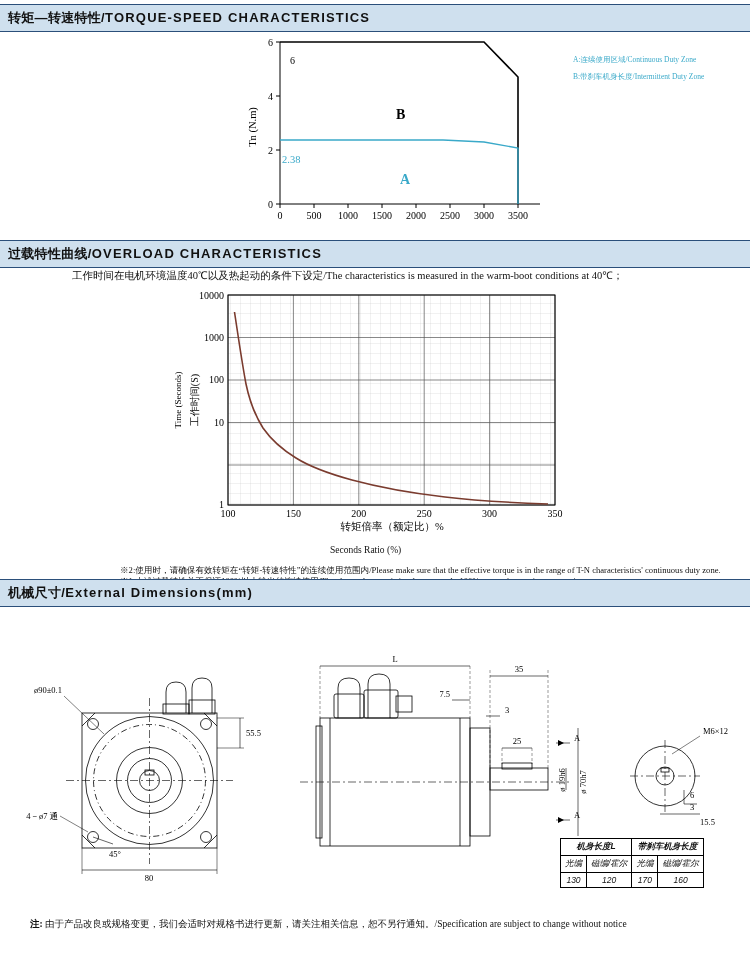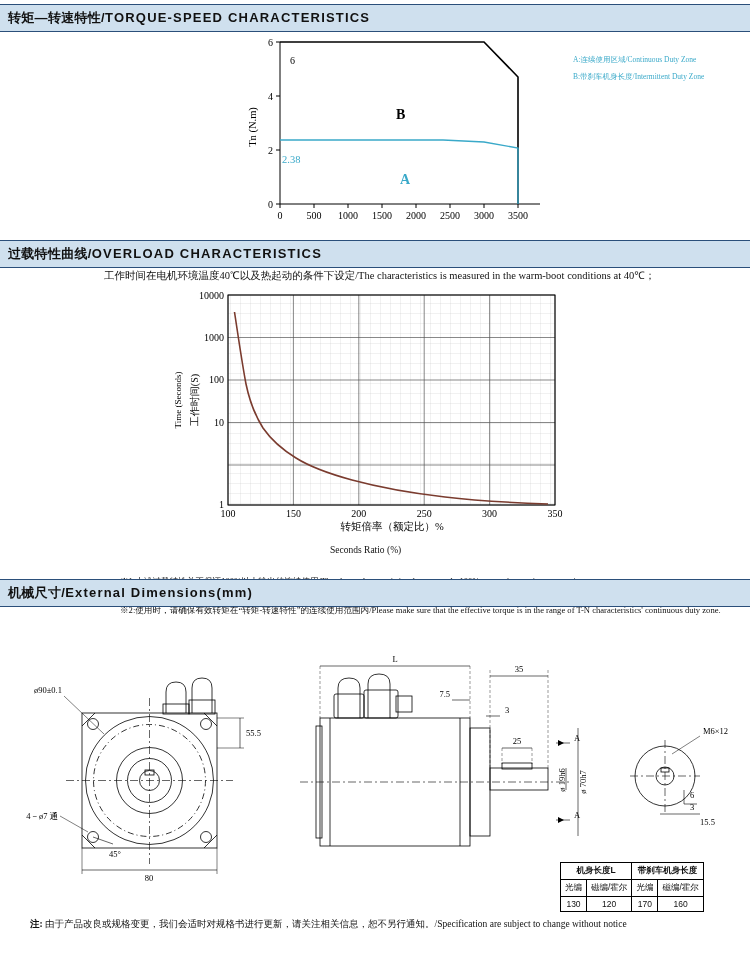--- a/index.html
+++ b/index.html
@@ -20,21 +20,21 @@
   }
   .section-header .en{letter-spacing:1.2px;}
   .band{position:absolute;left:0;width:750px;}
   
   #sec1-head{top:4px;}
   #sec1-body{position:absolute;top:32px;left:0;width:750px;height:190px;}
   .tick{font-family:"Liberation Serif",serif;font-size:10px;}
   .legend-line{font-family:"Liberation Serif",serif;font-size:7.5px;color:#3aa9c9;}
   
   #sec2-head{top:240px;}
-  #sec2-note{position:absolute;top:268px;left:104px;font-size:10.5px;}
+  #sec2-note{position:absolute;top:268px;left:72px;font-size:10.5px;}
   #sec2-chart{position:absolute;top:283px;left:0;width:620px;height:250px;}
   .foot-note{position:absolute;font-size:8.6px;margin-top:33px;}
   
   #sec3-head{top:579px;}
   #dims{position:absolute;top:608px;left:0;width:750px;height:300px;}
   .dim-txt{font-family:"Liberation Serif",serif;font-size:8.5px;}
   table.lentab{
     position:absolute;border-collapse:collapse;font-size:8.5px;
     font-family:"Liberation Sans",sans-serif;text-align:center;
   }
@@ -158,21 +158,21 @@
     <text x="198" y="117" font-size="10" text-anchor="middle" transform="rotate(-90 198 117)">工作时间(S)</text>
     <text x="181" y="117" font-size="9" text-anchor="middle" transform="rotate(-90 181 117)">Time (Seconds)</text>
     <text x="392" y="247" font-size="10.5" text-anchor="middle">转矩倍率（额定比）%</text>
 
     <path d="M 234.5,29 C 238,52 242,80 246,101 C 250,120 256,134 263,145 C 272,158 283,167 296,175 C 312,185 330,191 352,197 C 378,204 410,210 445,214 C 478,218 520,220 548,221" fill="none" stroke="#7a3b2e" stroke-width="1.6"></path>
   </svg>
   <div style="position:absolute;left:330px;top:262px;font-size:9.5px;">Seconds Ratio (%)</div>
 </div>
 
 <div class="foot-note" style="left:120px;top:543px;">※1:上述过载特性并不保证100%以上输出的连续使用/The above characteristics do not supply 100% output for continuous running；</div>
-<div class="foot-note" style="left:120px;top:572px;">※2:使用时，请确保有效转矩在“转矩-转速特性”的连续使用范围内/Please make sure that the effective torque is in the range of T-N characteristics' continuous duty zone.</div>
+<div class="foot-note" style="left:120px;top:532px;">※2:使用时，请确保有效转矩在“转矩-转速特性”的连续使用范围内/Please make sure that the effective torque is in the range of T-N characteristics' continuous duty zone.</div>
 
 <div class="band section-header" id="sec3-head">
   <span>机械尺寸/</span><span class="en">External Dimensions(mm)</span>
 </div>
 
 <div id="dims">
   <svg width="750" height="300" viewBox="0 0 750 300">
     <g stroke="#000" fill="none" stroke-width="0.8">
 
       <rect x="82" y="105" width="135" height="135"></rect>
@@ -288,21 +288,21 @@
     <text class="dim-txt" x="565" y="172" font-size="8" text-anchor="middle" transform="rotate(-90 565 172)">ø 19h6</text>
     <text class="dim-txt" x="586" y="174" font-size="8" text-anchor="middle" transform="rotate(-90 586 174)">ø 70h7</text>
 
     <text class="dim-txt" x="703" y="126" font-size="8.5">M6×12</text>
     <text class="dim-txt" x="690" y="190" font-size="8">6</text>
     <text class="dim-txt" x="690" y="202" font-size="8">3</text>
     <text class="dim-txt" x="700" y="217" font-size="8">15.5</text>
   </svg>
 </div>
 
-<table class="lentab" style="left:560px;top:862px;">
+<table class="lentab" style="left:560px;top:838px;font-style:italic;">
   <tbody>
       <tr>
     <th colspan="2">机身长度L</th>
     <th colspan="2">带刹车机身长度</th>
   </tr>
   <tr>
     <td>光编</td>
     <td>磁编/霍尔</td>
     <td>光编</td>
     <td>磁编/霍尔</td>

